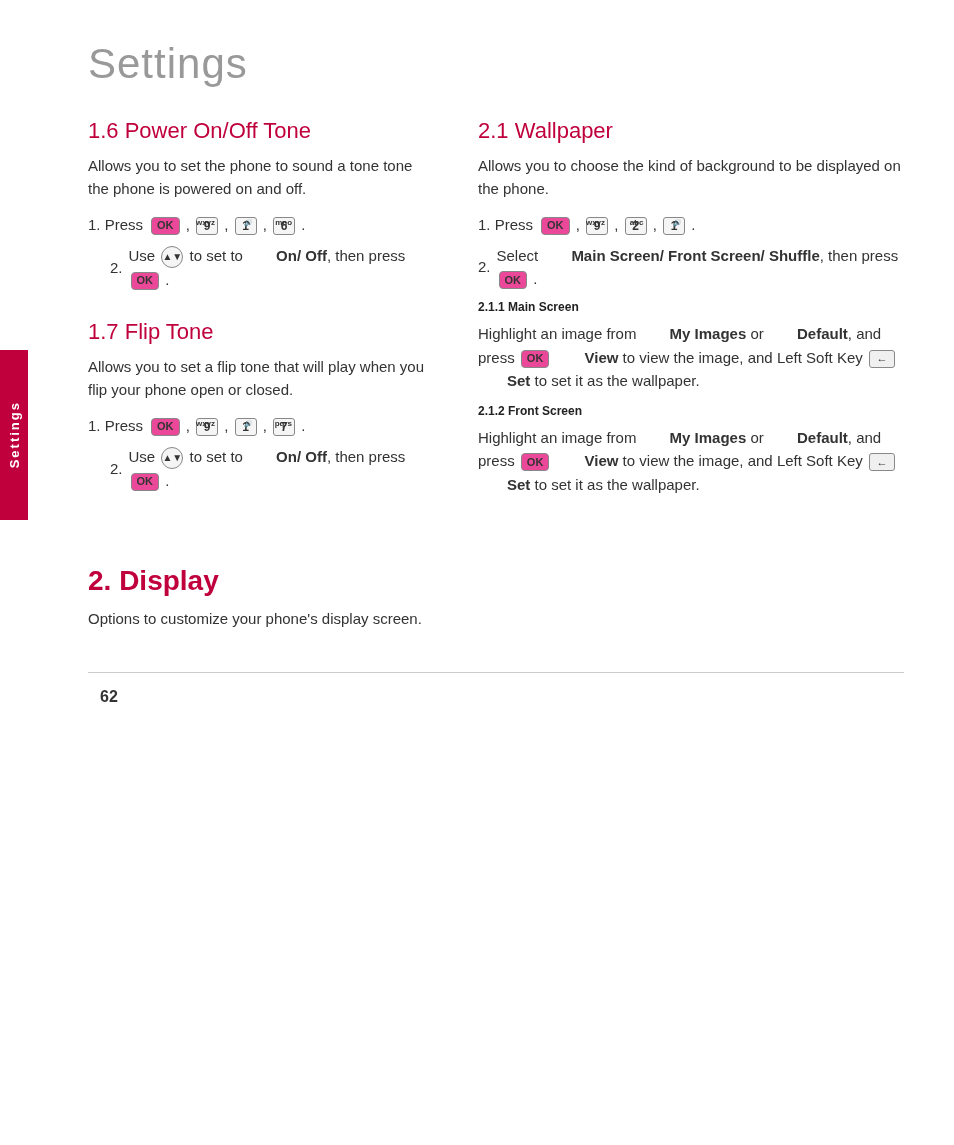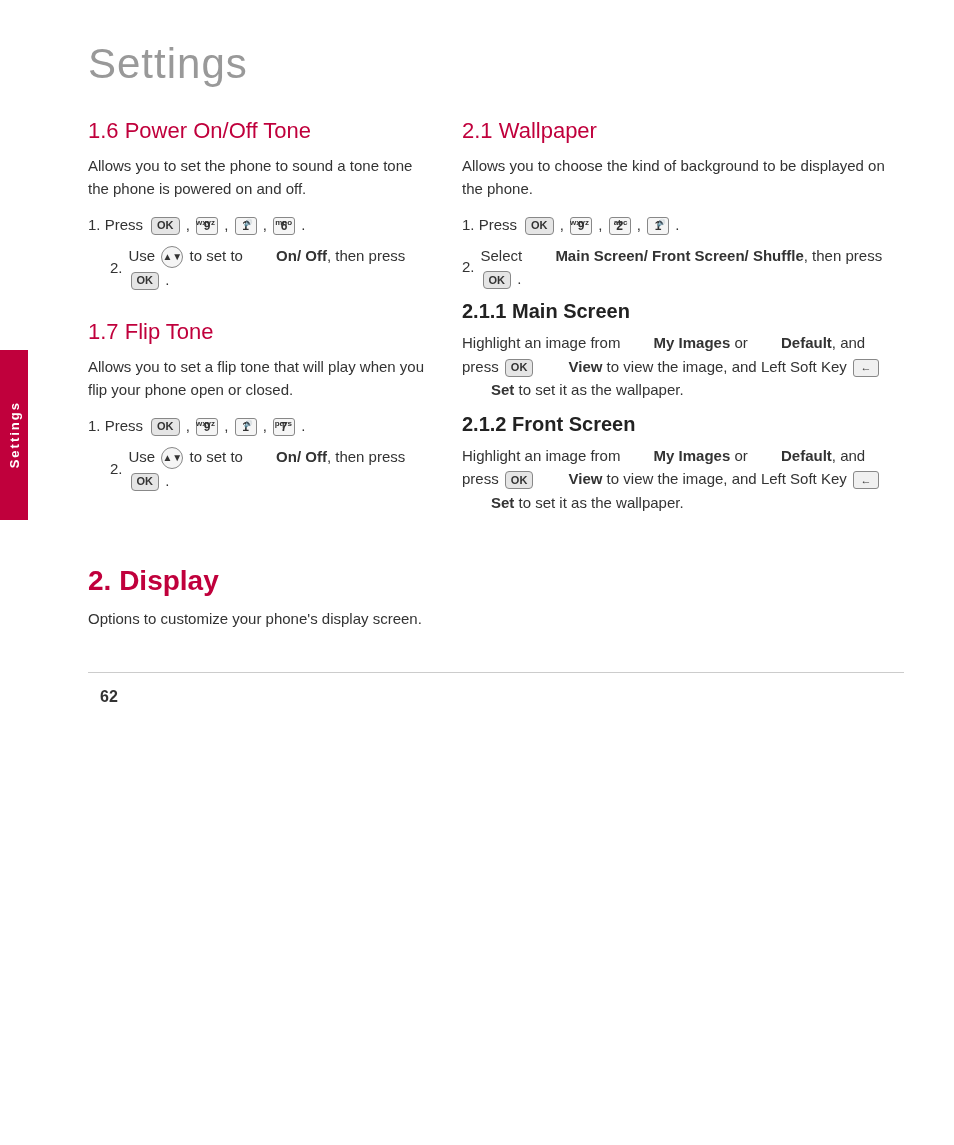--- a/index.html
+++ b/index.html
@@ -56,21 +56,21 @@
       font-size: 42px;
       font-weight: 300;
       color: #999;
       margin-bottom: 30px;
       letter-spacing: 1px;
     }
 
     
     .two-col {
       display: flex;
-      gap: 34px;
+      gap: 50px;
     }
 
     .col-left {
       flex: 0 0 340px;
       max-width: 340px;
     }
 
     .col-right {
       flex: 1;
     }
@@ -86,21 +86,21 @@
 
     .section-heading-large {
       font-size: 28px;
       font-weight: 700;
       color: #c0003c;
       margin-bottom: 10px;
       margin-top: 30px;
     }
 
     .subsection-heading {
-      font-size: 20px;
+      font-size: 12px;
       font-weight: bold;
       color: #222;
       margin-top: 10px;
       margin-bottom: 8px;
     }
 
     
     .body-text {
       font-size: 15px;
       line-height: 1.55;
@@ -157,21 +157,21 @@
       font-size: 8px;
       position: absolute;
       top: 1px;
       right: 2px;
     }
 
     .key-ok {
       border-radius: 4px;
       font-size: 11px;
       font-weight: bold;
-      background: #e5e5e5;
+      background: #ec4899;
       padding: 2px 5px;
     }
 
     .key-nav {
       display: inline-flex;
       align-items: center;
       justify-content: center;
       width: 22px;
       height: 22px;
       border: 1.5px solid #888;

